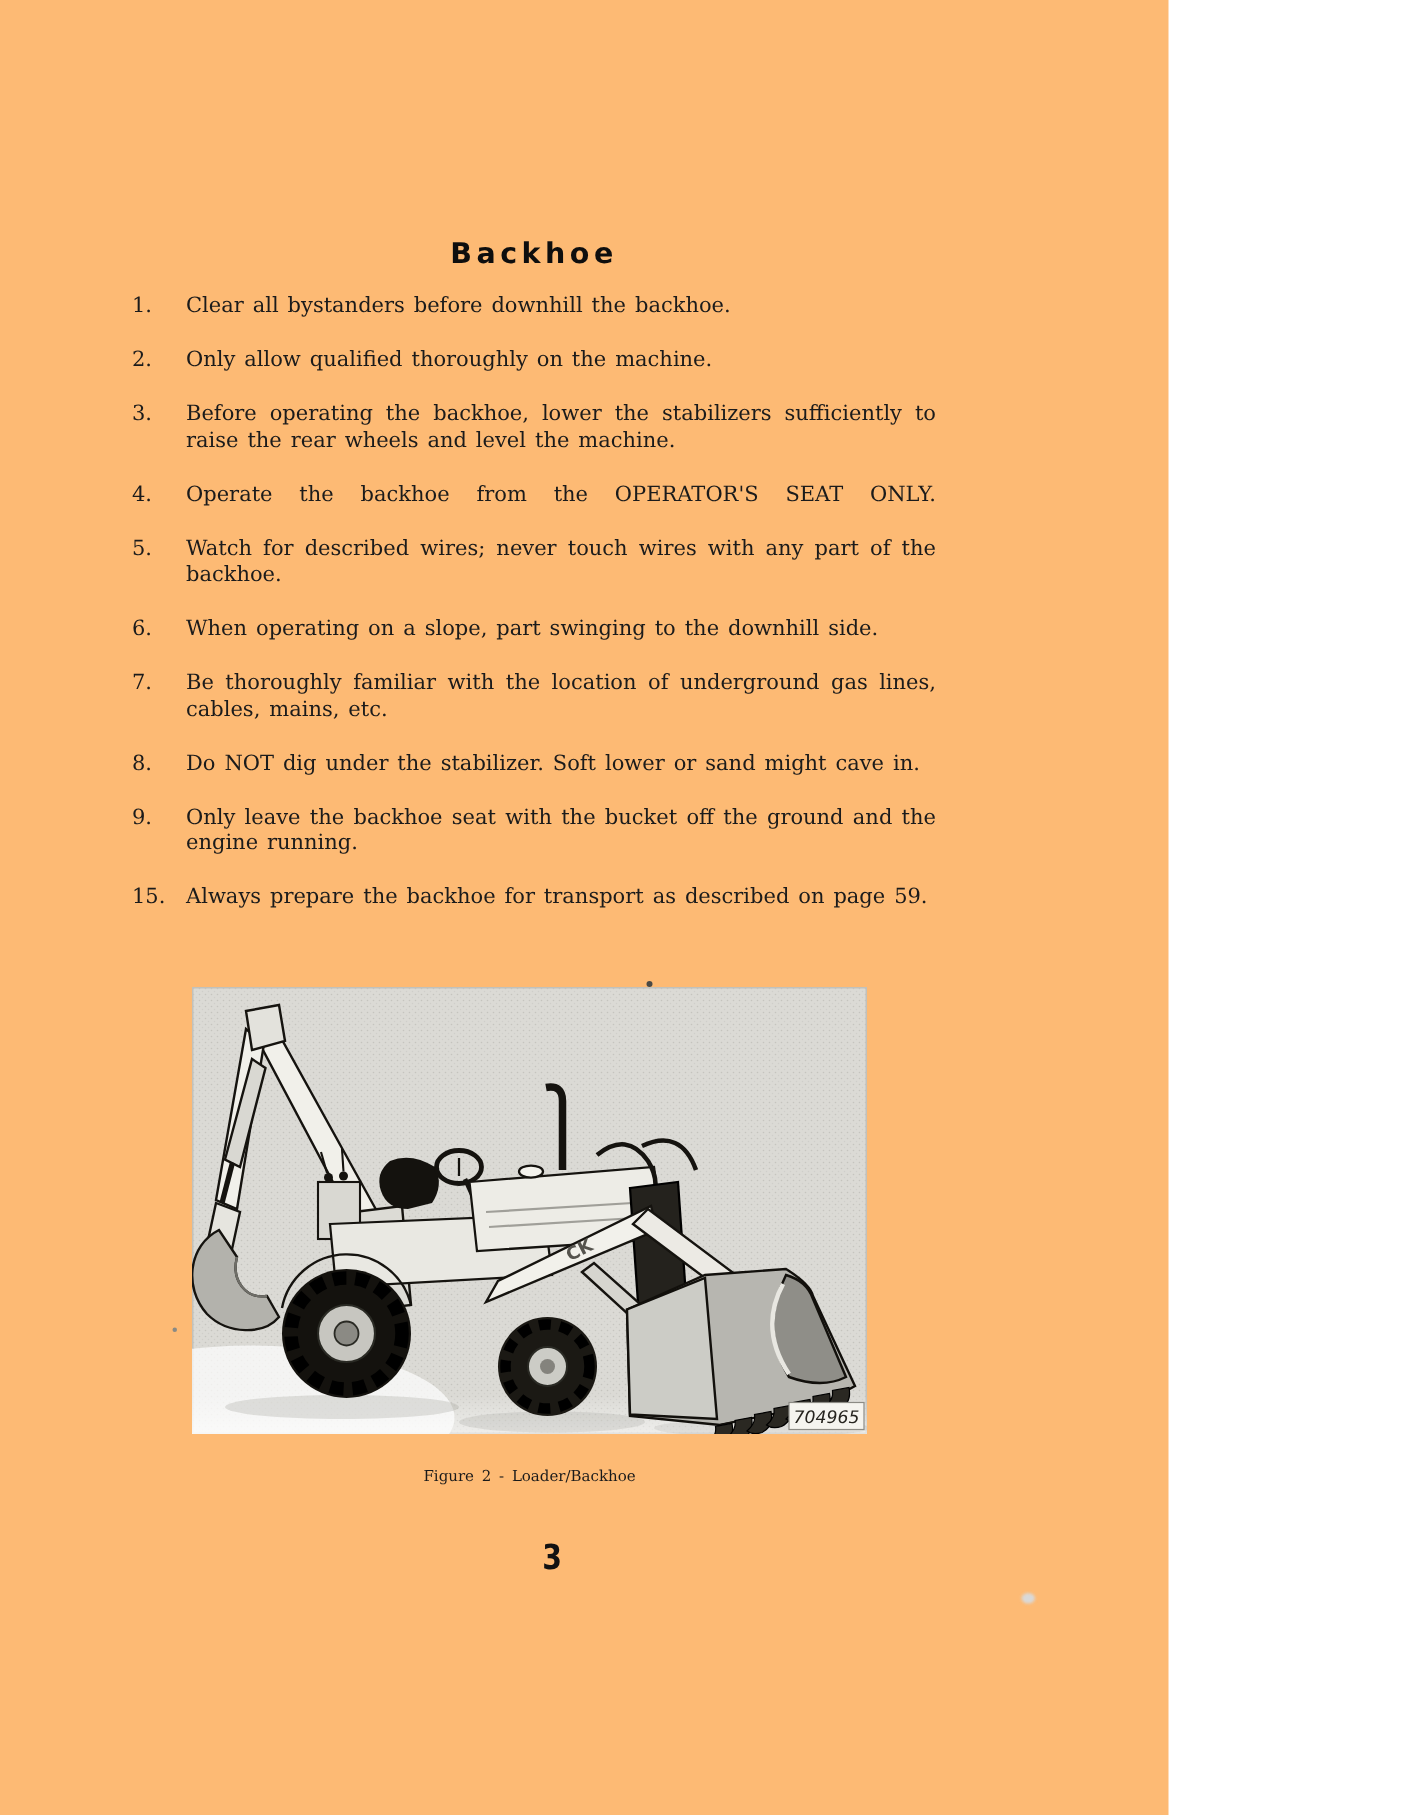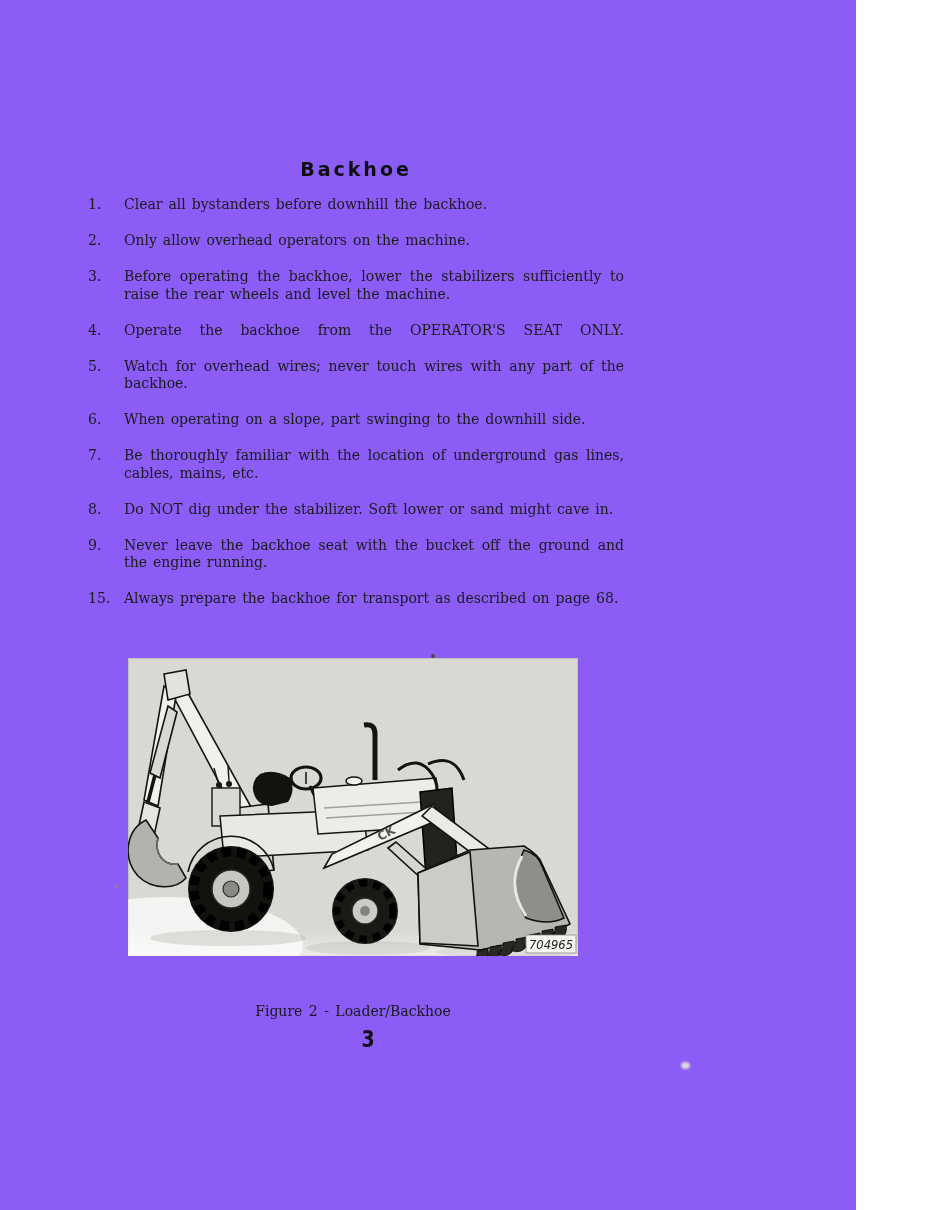--- a/index.html
+++ b/index.html
@@ -1,19 +1,19 @@
 <!DOCTYPE html>
 <html><head>
 <meta charset="utf-8">
 <style>
   html,body{margin:0;padding:0;background:#ffffff;}
   .page{
     position:relative;
-    width:856px;height:1210px;
-    background:#8b5cf6;
+    width:779px;height:1210px;
+    background:#fdba74;
     overflow:hidden;
     font-family:"DejaVu Serif", serif;
     color:#1b1b1b;
   }
   .doc-title{
     position:absolute;left:88px;top:158px;width:536px;
     text-align:center;
     font-family:"DejaVu Sans", sans-serif;
     font-weight:800;font-size:19px;line-height:22px;
     letter-spacing:3px;color:#0e0e0e;
@@ -29,22 +29,22 @@
   }
   .safety-item .num{flex:0 0 36px;}
   .safety-item .txt{flex:1;text-align:justify;}
   .safety-item.spread .txt{text-align-last:justify;}
   .figure{
     position:absolute;left:128px;top:658px;width:450px;height:298px;
   }
   .figure svg{display:block;}
   .figure-caption{
     position:absolute;left:128px;top:976px;width:450px;
-    text-align:center;font-size:14px;line-height:18px;
-    word-spacing:2px;color:#1a1a1a;margin-top:26px;
+    text-align:center;font-size:10px;line-height:18px;
+    word-spacing:2px;color:#1a1a1a;
   }
   .page-number{
     position:absolute;left:100px;top:1027px;width:536px;
     text-align:center;
     font-family:"DejaVu Sans", sans-serif;
     font-weight:bold;font-size:23px;line-height:24px;color:#121212;
     transform:scaleX(0.82);
   }
   .speck{position:absolute;border-radius:50%;}
   .speck-a{left:431px;top:654px;width:4px;height:4px;background:#4a4a46;}
@@ -59,61 +59,61 @@
   <div class="doc-title">Backhoe</div>
 
   <div class="safety-list">
     <div class="safety-item">
       <span class="num">1.</span>
       <span class="txt">Clear all bystanders before downhill the backhoe.</span>
     </div>
 
     <div class="safety-item">
       <span class="num">2.</span>
-      <span class="txt">Only allow overhead operators on the machine.</span>
+      <span class="txt">Only allow qualified thoroughly on the machine.</span>
     </div>
 
     <div class="safety-item">
       <span class="num">3.</span>
       <span class="txt">Before operating the backhoe, lower the stabilizers sufficiently to raise the rear wheels and level the machine.</span>
     </div>
 
     <div class="safety-item spread">
       <span class="num">4.</span>
       <span class="txt">Operate the backhoe from the OPERATOR'S SEAT ONLY.</span>
     </div>
 
     <div class="safety-item">
       <span class="num">5.</span>
-      <span class="txt">Watch for overhead wires; never touch wires with any part of the backhoe.</span>
+      <span class="txt">Watch for described wires; never touch wires with any part of the backhoe.</span>
     </div>
 
     <div class="safety-item">
       <span class="num">6.</span>
       <span class="txt">When operating on a slope, part swinging to the downhill side.</span>
     </div>
 
     <div class="safety-item">
       <span class="num">7.</span>
       <span class="txt">Be thoroughly familiar with the location of underground gas lines, cables, mains, etc.</span>
     </div>
 
     <div class="safety-item">
       <span class="num">8.</span>
       <span class="txt">Do NOT dig under the stabilizer. Soft lower or sand might cave in.</span>
     </div>
 
     <div class="safety-item">
       <span class="num">9.</span>
-      <span class="txt">Never leave the backhoe seat with the bucket off the ground and the engine running.</span>
+      <span class="txt">Only leave the backhoe seat with the bucket off the ground and the engine running.</span>
     </div>
 
     <div class="safety-item">
       <span class="num">15.</span>
-      <span class="txt">Always prepare the backhoe for transport as described on page 68.</span>
+      <span class="txt">Always prepare the backhoe for transport as described on page 59.</span>
     </div>
   </div>
 
   <div class="figure">
     <svg width="450" height="298" viewBox="0 0 450 298" xmlns="http://www.w3.org/2000/svg">
       <defs>
         <pattern id="ht" width="4" height="4" patternUnits="userSpaceOnUse">
           <rect width="4" height="4" fill="#dbdad5"></rect>
           <circle cx="1" cy="1" r="0.55" fill="#c5c4be"></circle>
           <circle cx="3" cy="3" r="0.5" fill="#cfceca"></circle>

